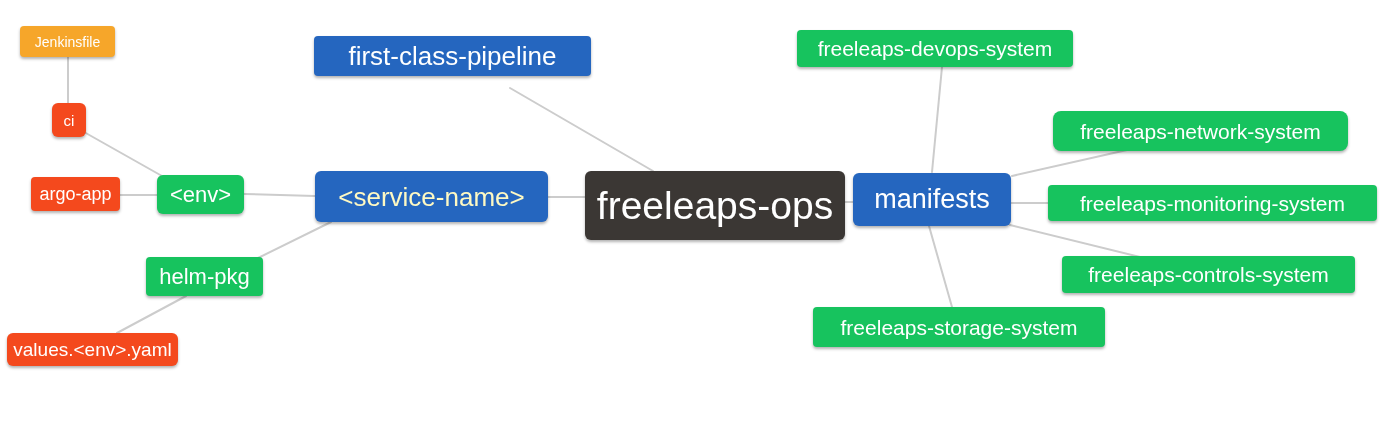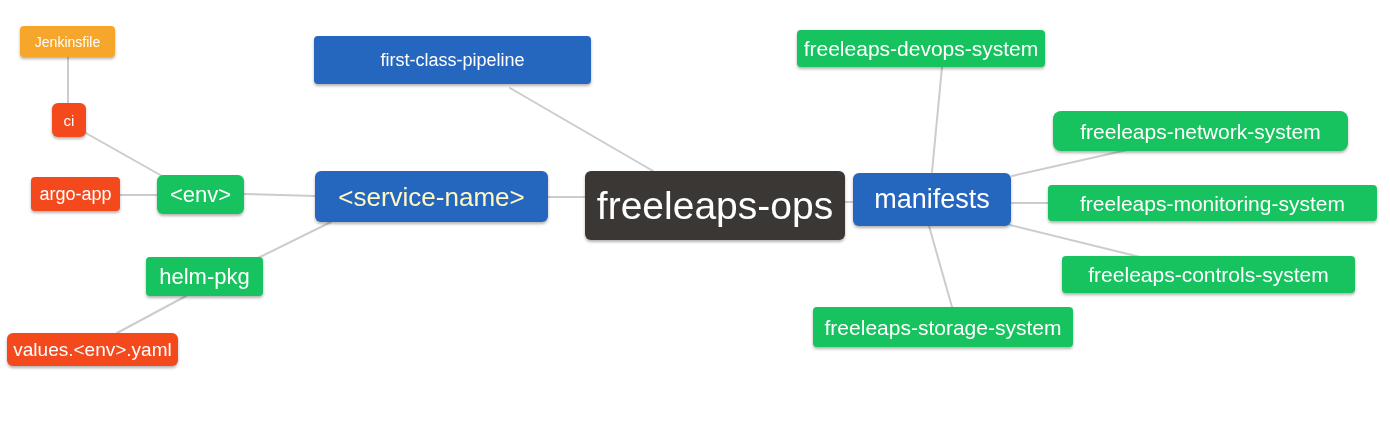--- a/index.html
+++ b/index.html
@@ -39,29 +39,29 @@
     user-select: none;
     line-height: 1;
   }
   
   .n-jenkinsfile        { left: 20px;   top: 26px;  width: 95px;  height: 31px; font-size: 14px; border-radius: 4px; }
   .n-ci                 { left: 52px;   top: 103px; width: 34px;  height: 34px; font-size: 15px; border-radius: 6px; }
   .n-argo-app           { left: 31px;   top: 177px; width: 89px;  height: 34px; font-size: 18px; border-radius: 4px; }
   .n-env                { left: 157px;  top: 175px; width: 87px;  height: 39px; font-size: 22px; border-radius: 6px; }
   .n-helm-pkg           { left: 146px;  top: 257px; width: 117px; height: 39px; font-size: 22px; border-radius: 4px; }
   .n-values-yaml        { left: 7px;    top: 333px; width: 171px; height: 33px; font-size: 19px; border-radius: 6px; }
-  .n-first-class-pipeline { left: 314px; top: 36px; width: 277px; height: 48px; font-size: 18px; border-radius: 4px; }
+  .n-first-class-pipeline { left: 314px; top: 36px; width: 277px; height: 40px; font-size: 26px; border-radius: 4px; }
   .n-service-name       { left: 315px;  top: 171px; width: 233px; height: 51px; font-size: 26px; border-radius: 6px; }
   .n-freeleaps-ops      { left: 585px;  top: 171px; width: 260px; height: 69px; font-size: 39px; border-radius: 6px; }
   .n-manifests          { left: 853px;  top: 173px; width: 158px; height: 53px; font-size: 27px; border-radius: 6px; }
-  .n-devops-system      { left: 797px;  top: 30px;  width: 248px; height: 37px; font-size: 21px; border-radius: 4px; }
+  .n-devops-system      { left: 797px;  top: 30px;  width: 276px; height: 37px; font-size: 21px; border-radius: 4px; }
   .n-network-system     { left: 1053px; top: 111px; width: 295px; height: 40px; font-size: 21px; border-radius: 8px; }
   .n-monitoring-system  { left: 1048px; top: 185px; width: 329px; height: 36px; font-size: 21px; border-radius: 4px; }
   .n-controls-system    { left: 1062px; top: 256px; width: 293px; height: 37px; font-size: 21px; border-radius: 4px; }
-  .n-storage-system     { left: 813px;  top: 307px; width: 260px; height: 40px; font-size: 21px; border-radius: 4px; text-align: center; }
+  .n-storage-system     { left: 813px;  top: 307px; width: 292px; height: 40px; font-size: 21px; border-radius: 4px; text-align: center; }
 </style>
 </head>
 <body style="background-color: rgb(255, 255, 255);">
 
 <div class="canvas">
 
   <svg class="edges" width="1390" height="421" aria-hidden="true">
     <line x1="68" y1="57" x2="68" y2="103"></line>
     <line x1="84" y1="132" x2="162" y2="176"></line>
     <line x1="120" y1="195" x2="157" y2="195"></line>

